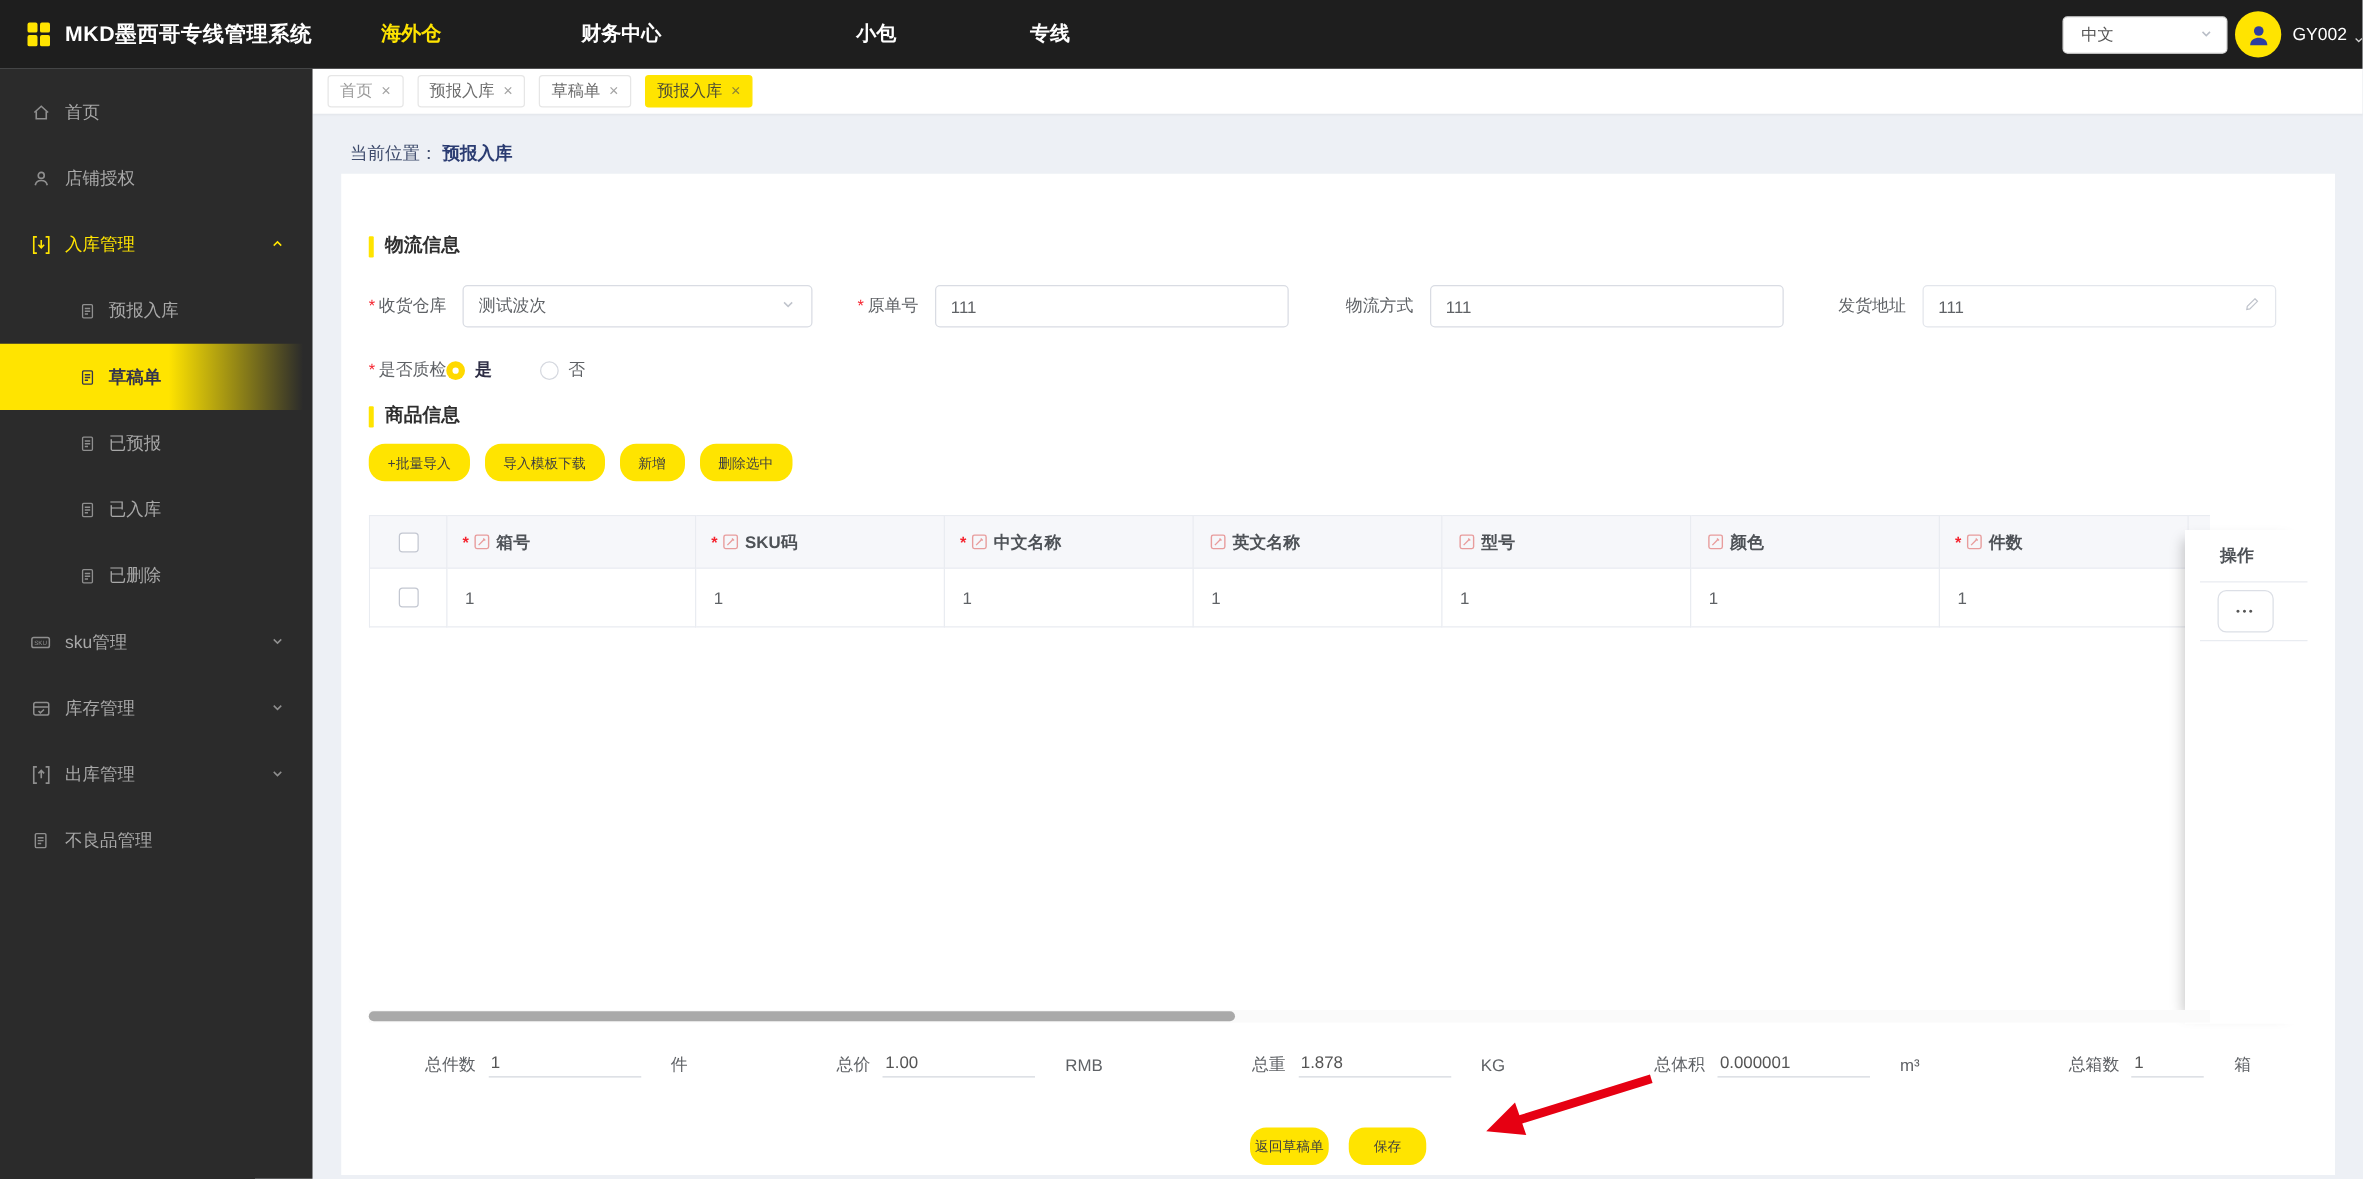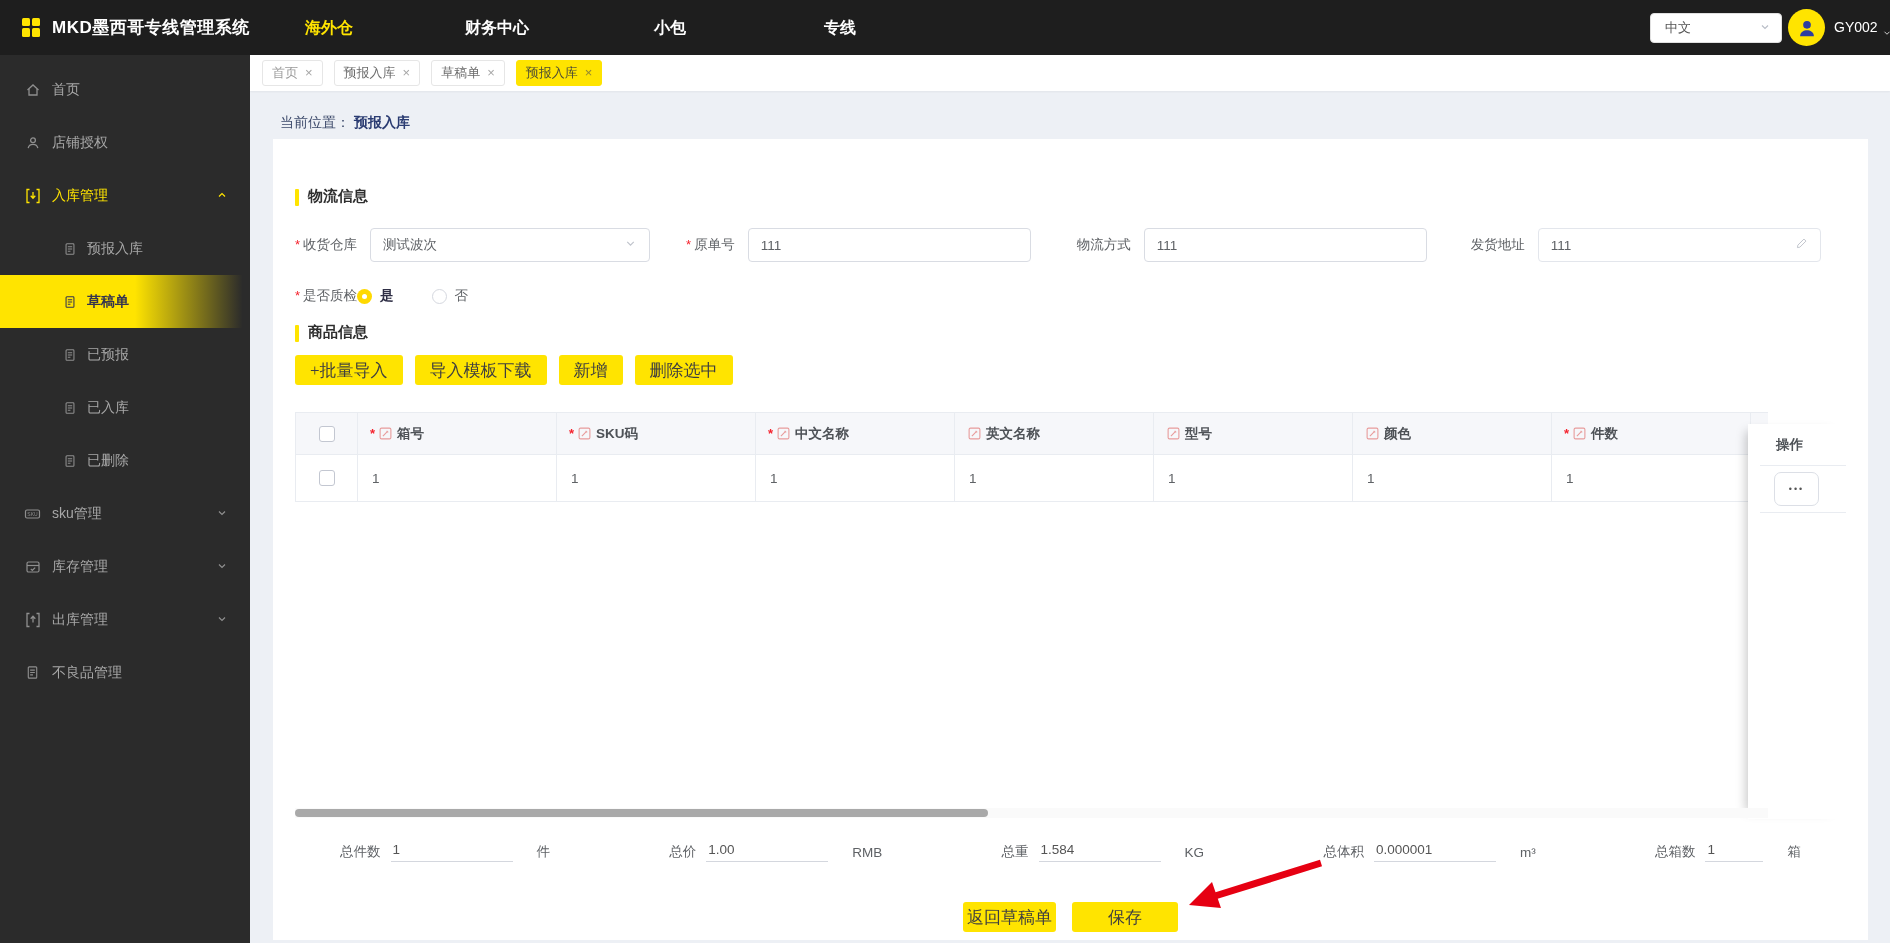--- a/index.html
+++ b/index.html
@@ -9,21 +9,21 @@
   
   .topbar { position:absolute; top:0; left:0; width:1890px; height:55px; background:#1e1e1e; z-index:30; }
   .logo-grid { position:absolute; left:22px; top:18px; width:18px; height:19px;
     display:grid; grid-template-columns:8px 8px; grid-template-rows:8px 9px; gap:2px; }
   .logo-grid i { background:#ffe400; border-radius:1.5px; }
   .app-title { position:absolute; left:52px; top:0; height:55px; line-height:55px;
     color:#fff; font-size:17px; font-weight:bold; letter-spacing:.5px; }
   .top-nav-item { position:absolute; top:0; height:55px; line-height:55px; color:#fff;
     font-size:16px; font-weight:600; cursor:pointer; }
   .top-nav-item.active { color:#ffe400; }
-  .nav-0 { left:305px; } .nav-1 { left:465px; } .nav-2 { left:654px; } .nav-3 { left:824px; }
+  .nav-0 { left:305px; } .nav-1 { left:465px; } .nav-2 { left:685px; } .nav-3 { left:824px; }
   .lang-select { position:absolute; left:1650px; top:13px; width:132px; height:30px; background:#fff;
     border:1px solid #e0e0e0; border-radius:4px; font-size:13px; color:#555;
     display:flex; align-items:center; padding:0 10px 0 14px; cursor:pointer; }
   .lang-select .chev { margin-left:auto; color:#b9bec7; }
   .avatar { position:absolute; left:1788px; top:9px; width:37px; height:37px; border-radius:50%;
     background:#ffe400; display:flex; align-items:center; justify-content:center; cursor:pointer; }
   .username { position:absolute; left:1834px; top:0; height:58px; line-height:55px; color:#fff; font-size:14px; }
   .user-caret { position:absolute; left:1882px; top:24px; color:#cfcfcf; }
 
   
@@ -79,22 +79,22 @@
   .radio.on { background:#ffd900; }
   .radio.on::after { content:""; position:absolute; left:5px; top:5px; width:5px; height:5px; border-radius:50%; background:#fff; }
   .radio.off { background:#fff; border:1px solid #d5d8df; }
   .radio-lbl { font-size:13.5px; }
   .radio-lbl.sel { color:#2e2e45; font-weight:bold; }
   .radio-lbl.uns { color:#5f6266; }
   .radio-opt { display:flex; align-items:center; margin-right:38px; cursor:pointer; }
   .radio-opt:first-of-type { margin-left:16px; }
 
   .toolbar { display:flex; align-items:center; margin-top:13px; }
-  .ybtn { height:30px; background:#ffe400; border:none; border-radius:3px; font-size:17px; color:#3f3f3f;
-    padding:0 15px; margin-right:12px; cursor:pointer; font-family:Liberation Serif, serif; }
+  .ybtn { height:30px; background:#ffe400; border:none; border-radius:13px; font-size:11px; color:#3f3f3f;
+    padding:0 15px; margin-right:12px; cursor:pointer; font-family:Liberation Mono, monospace; }
 
   
   .tablewrap { position:relative; margin-top:27px; height:395px; background:#fff; }
   .tviewport { position:absolute; left:0; top:0; width:1473px; height:395px; overflow:hidden; }
   table { border-collapse:collapse; table-layout:fixed; width:1654px; }
   th,td { border:1px solid #e9ecf1; }
   thead th { height:42px; background:#f6f7fa; font-size:13.5px; font-weight:600; color:#4e5257;
     text-align:left; padding-left:12px; white-space:nowrap; }
   tbody td { height:47px; font-size:13.5px; color:#5f6266; padding-left:14px; background:#fff; }
   th.chk, td.chk { text-align:center; padding-left:0; }
@@ -116,21 +116,21 @@
   .totals { display:flex; justify-content:space-between; align-items:center; margin-top:24px; padding:0 45px;gap:12px; }
   .t-group { display:flex; align-items:center; }
   .t-label { font-size:13.5px; color:#5f6266; margin-right:10px; white-space:nowrap; }
   .t-value { font-size:13.5px; color:#555; border-bottom:1px solid #d4d7de; padding:0 4px 4px 2px; }
   .t-unit { font-size:13.5px; color:#5f6266; margin-left:24px; white-space:nowrap; }
   .w125 { min-width:122px; } .w60 { min-width:58px; }
 
   
   .footer-btns { display:flex; justify-content:center; margin-top:40px; gap:16px; }
   .ybtn.footer { margin-right:0; padding:0 4px; height:30px; }
-  .ybtn.save { padding:0 36px; }
+  .ybtn.save { padding:0 20px; }
 
   .arrow-svg { position:absolute; left:1185px; top:856px; z-index:40; pointer-events:none; }
 </style>
 </head>
 <body>
 
 <div class="topbar">
   <div class="logo-grid">
       <i></i>
       <i></i>
@@ -473,21 +473,21 @@
         <span class="t-value w125">1</span>
         <span class="t-unit">件</span>
       </div>
       <div class="t-group">
         <span class="t-label">总价</span>
         <span class="t-value w125">1.00</span>
         <span class="t-unit">RMB</span>
       </div>
       <div class="t-group">
         <span class="t-label">总重</span>
-        <span class="t-value w125">1.584</span>
+        <span class="t-value w125">1.878</span>
         <span class="t-unit">KG</span>
       </div>
       <div class="t-group">
         <span class="t-label">总体积</span>
         <span class="t-value w125">0.000001</span>
         <span class="t-unit">m³</span>
       </div>
       <div class="t-group">
         <span class="t-label">总箱数</span>
         <span class="t-value w60">1</span>

